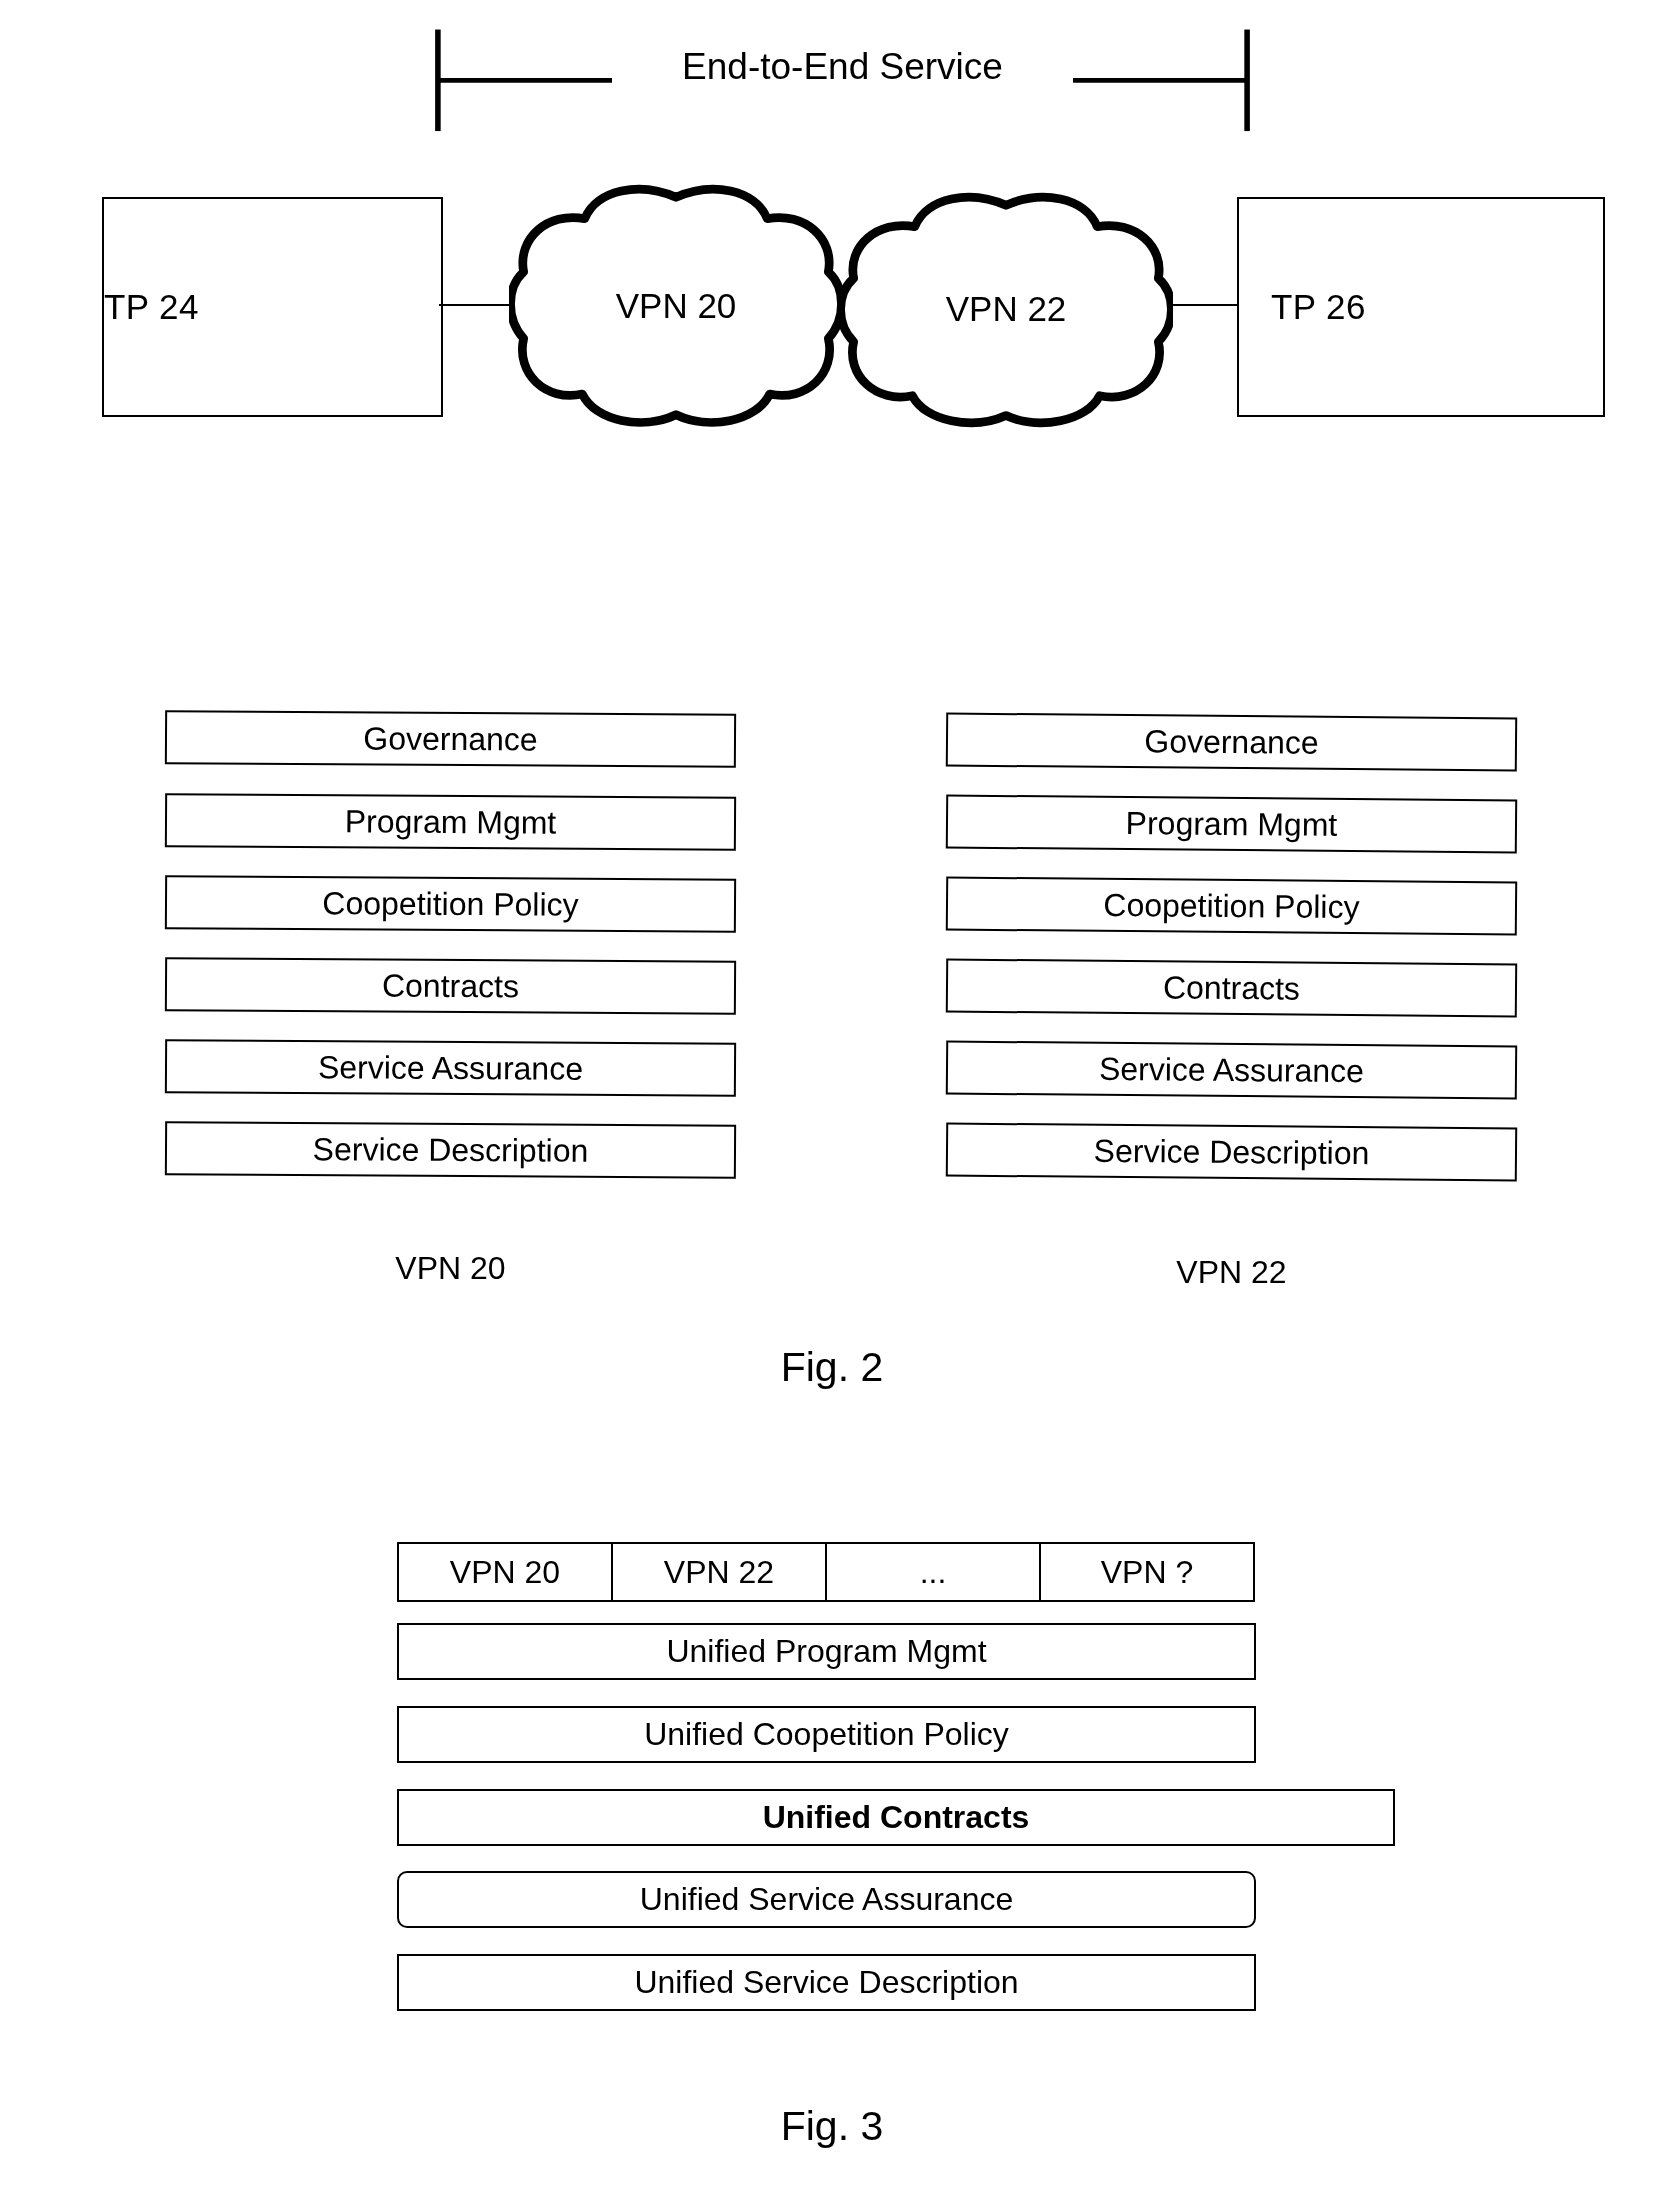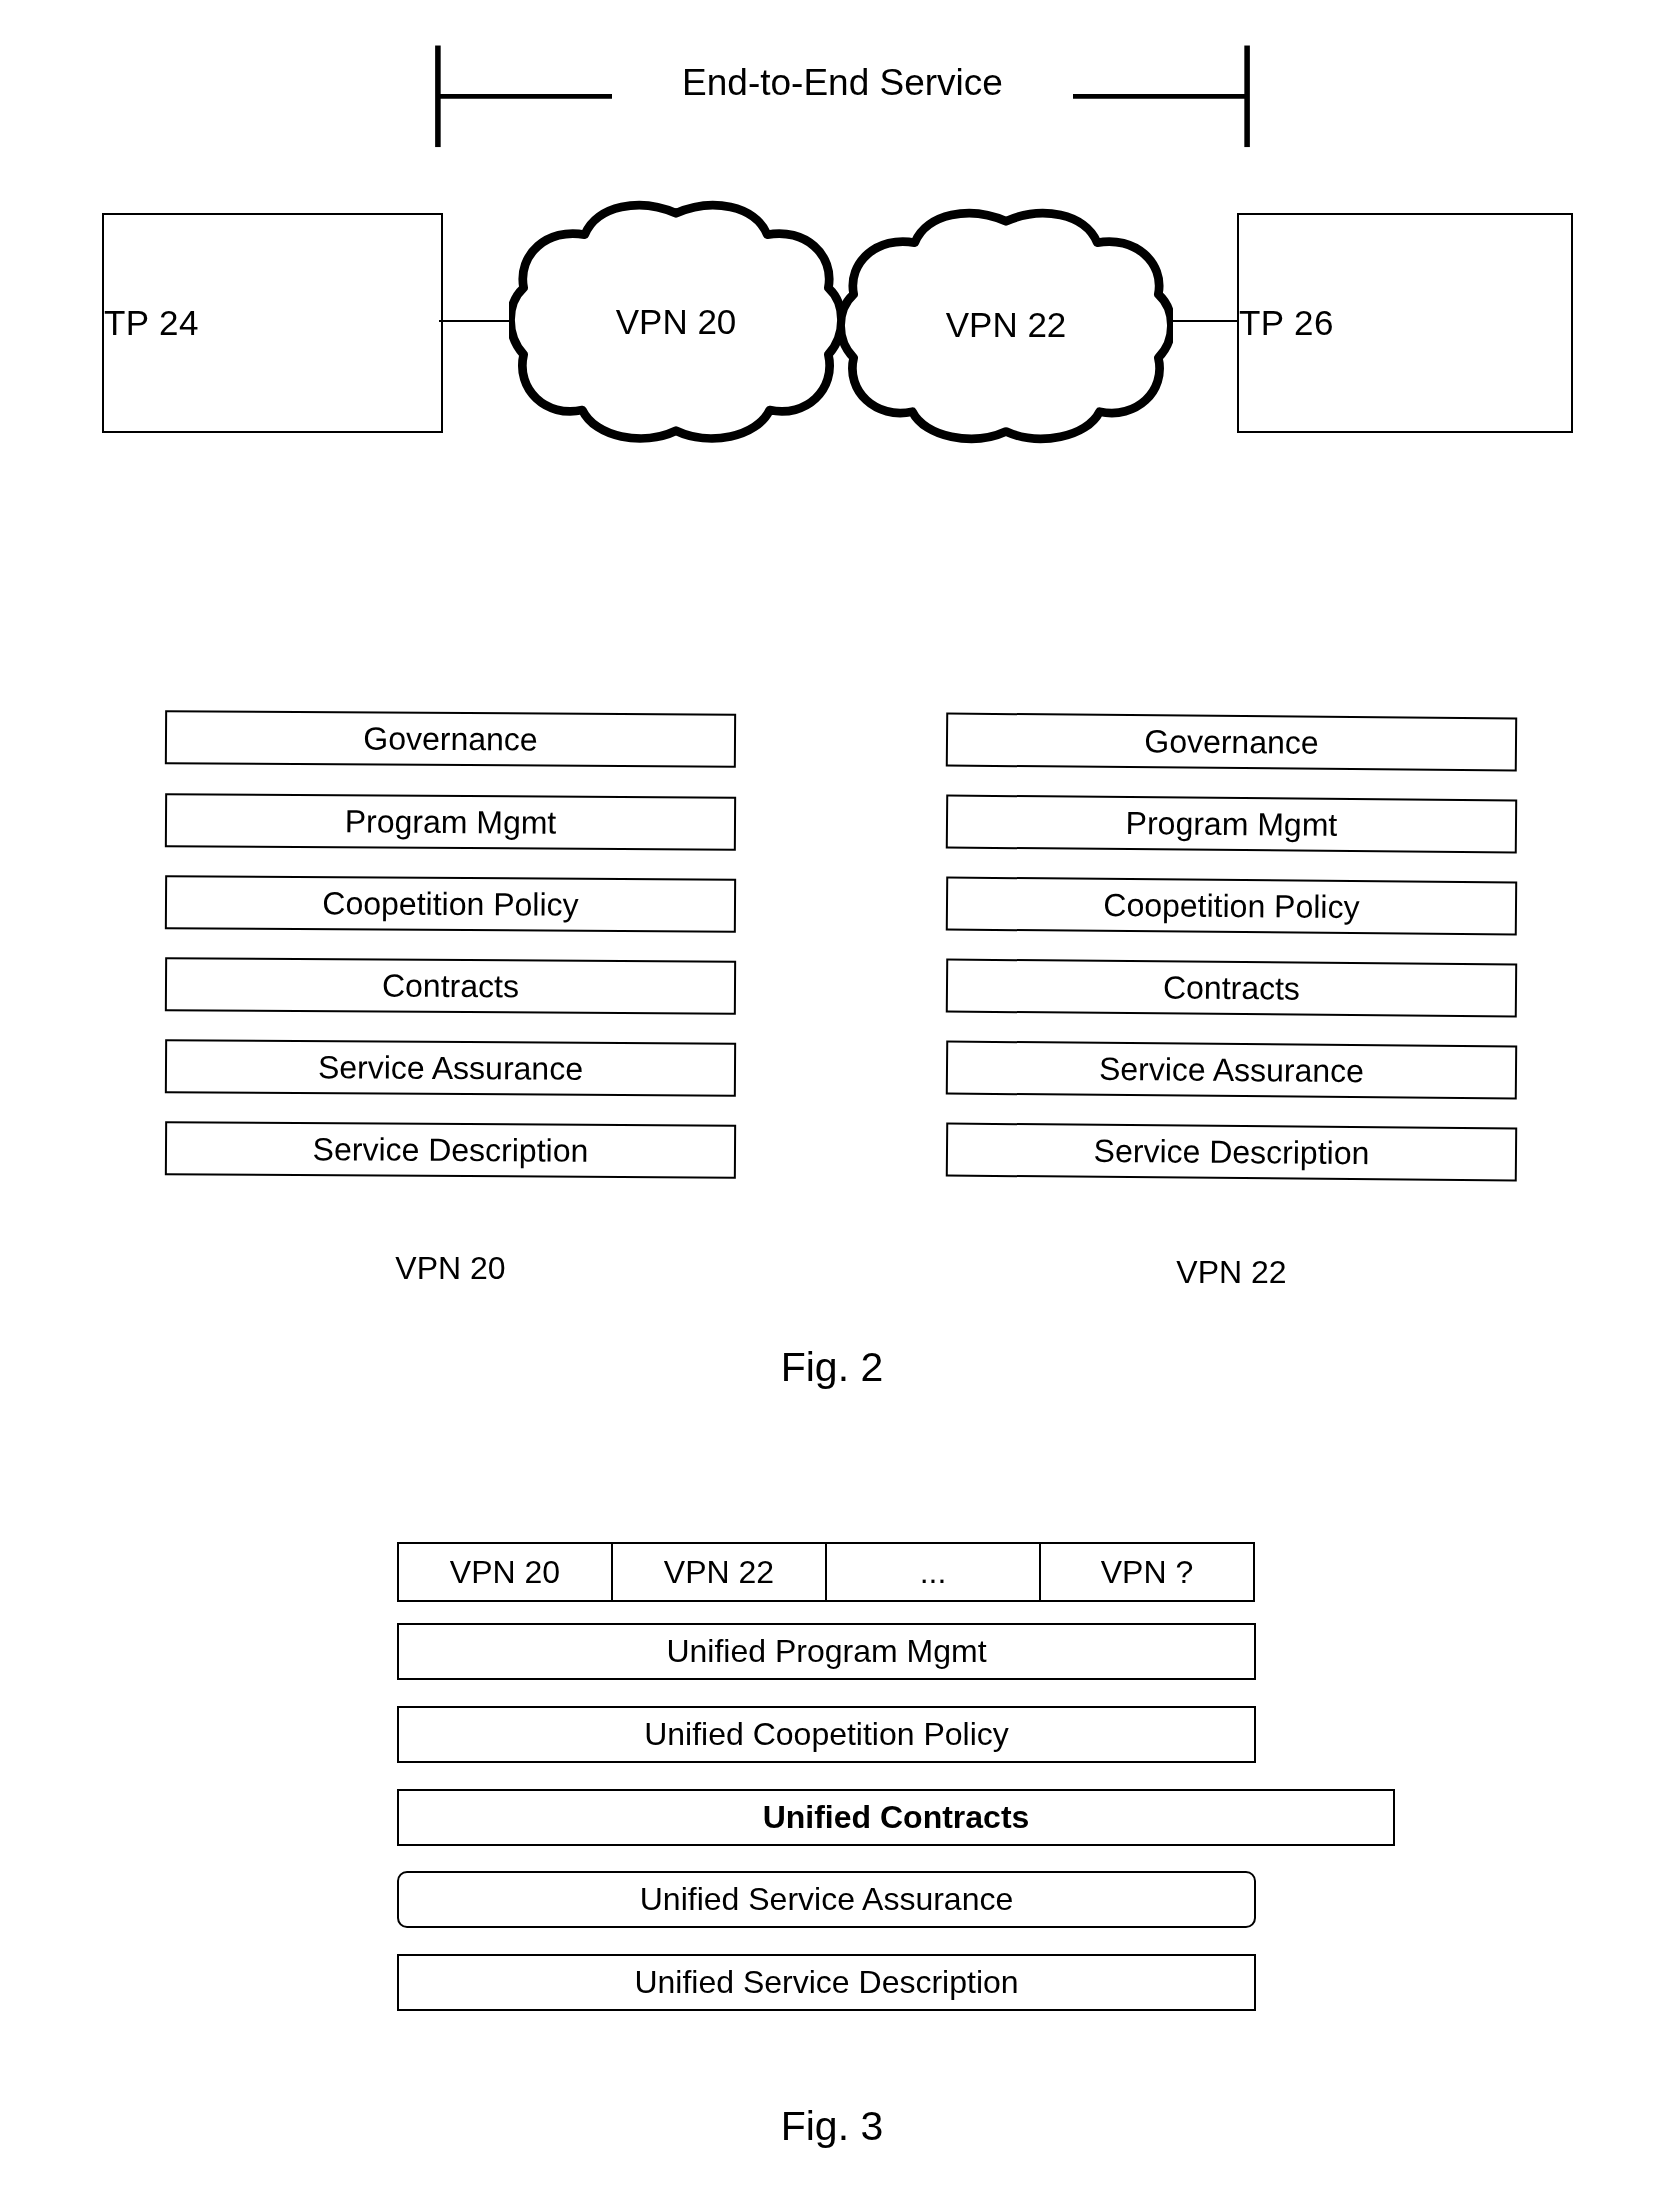--- a/index.html
+++ b/index.html
@@ -20,21 +20,21 @@
     position: absolute;
     left: 0; top: 0;
     width: 1663px;
     height: 2205px;
   }
 
   
   .abs { position: absolute; }
 
   
-  #fig1 { position: absolute; left: 0; top: 16px; width: 1663px; height: 556px; }
+  #fig1 { position: absolute; left: 0; top: 0; width: 1663px; height: 556px; }
 
   .tp-box {
     position: absolute;
     border: 2.4px solid #000;
     background: #fff;
     display: flex;
     align-items: center;
     justify-content: flex-start;
     font-size: 35px;
     letter-spacing: 0.4px;
@@ -140,21 +140,21 @@
                C 168 302 108 290 92 258
                C 46 268 8 232 18 190
                C -4 168 -4 130 18 110
                C 10 70 48 36 95 45
                C 110 8 165 -2 210 18 Z" fill="#ffffff" stroke="#000000" stroke-width="11" stroke-linejoin="round"></path>
     </svg>
     <div class="cloud-label" style="left:839px; top:289px; width:334px;">VPN 22</div>
 
     <div class="connector" style="left:1169px; top:304px; width:70px;"></div>
 
-    <div class="tp-box" style="left:1237px; top:197px; width:332px; height:216px;">
+    <div class="tp-box" style="left:1237px; top:197px; width:332px; height:216px;padding-left:32px;">
       <span>TP 26</span>
     </div>
 
   </div>
 
   <div id="fig2">
 
     <div class="layer-box" style="left:165px; top:712px; width:571px; height:54px; transform:rotate(0.35deg);">
       <span>Governance</span>
     </div>

